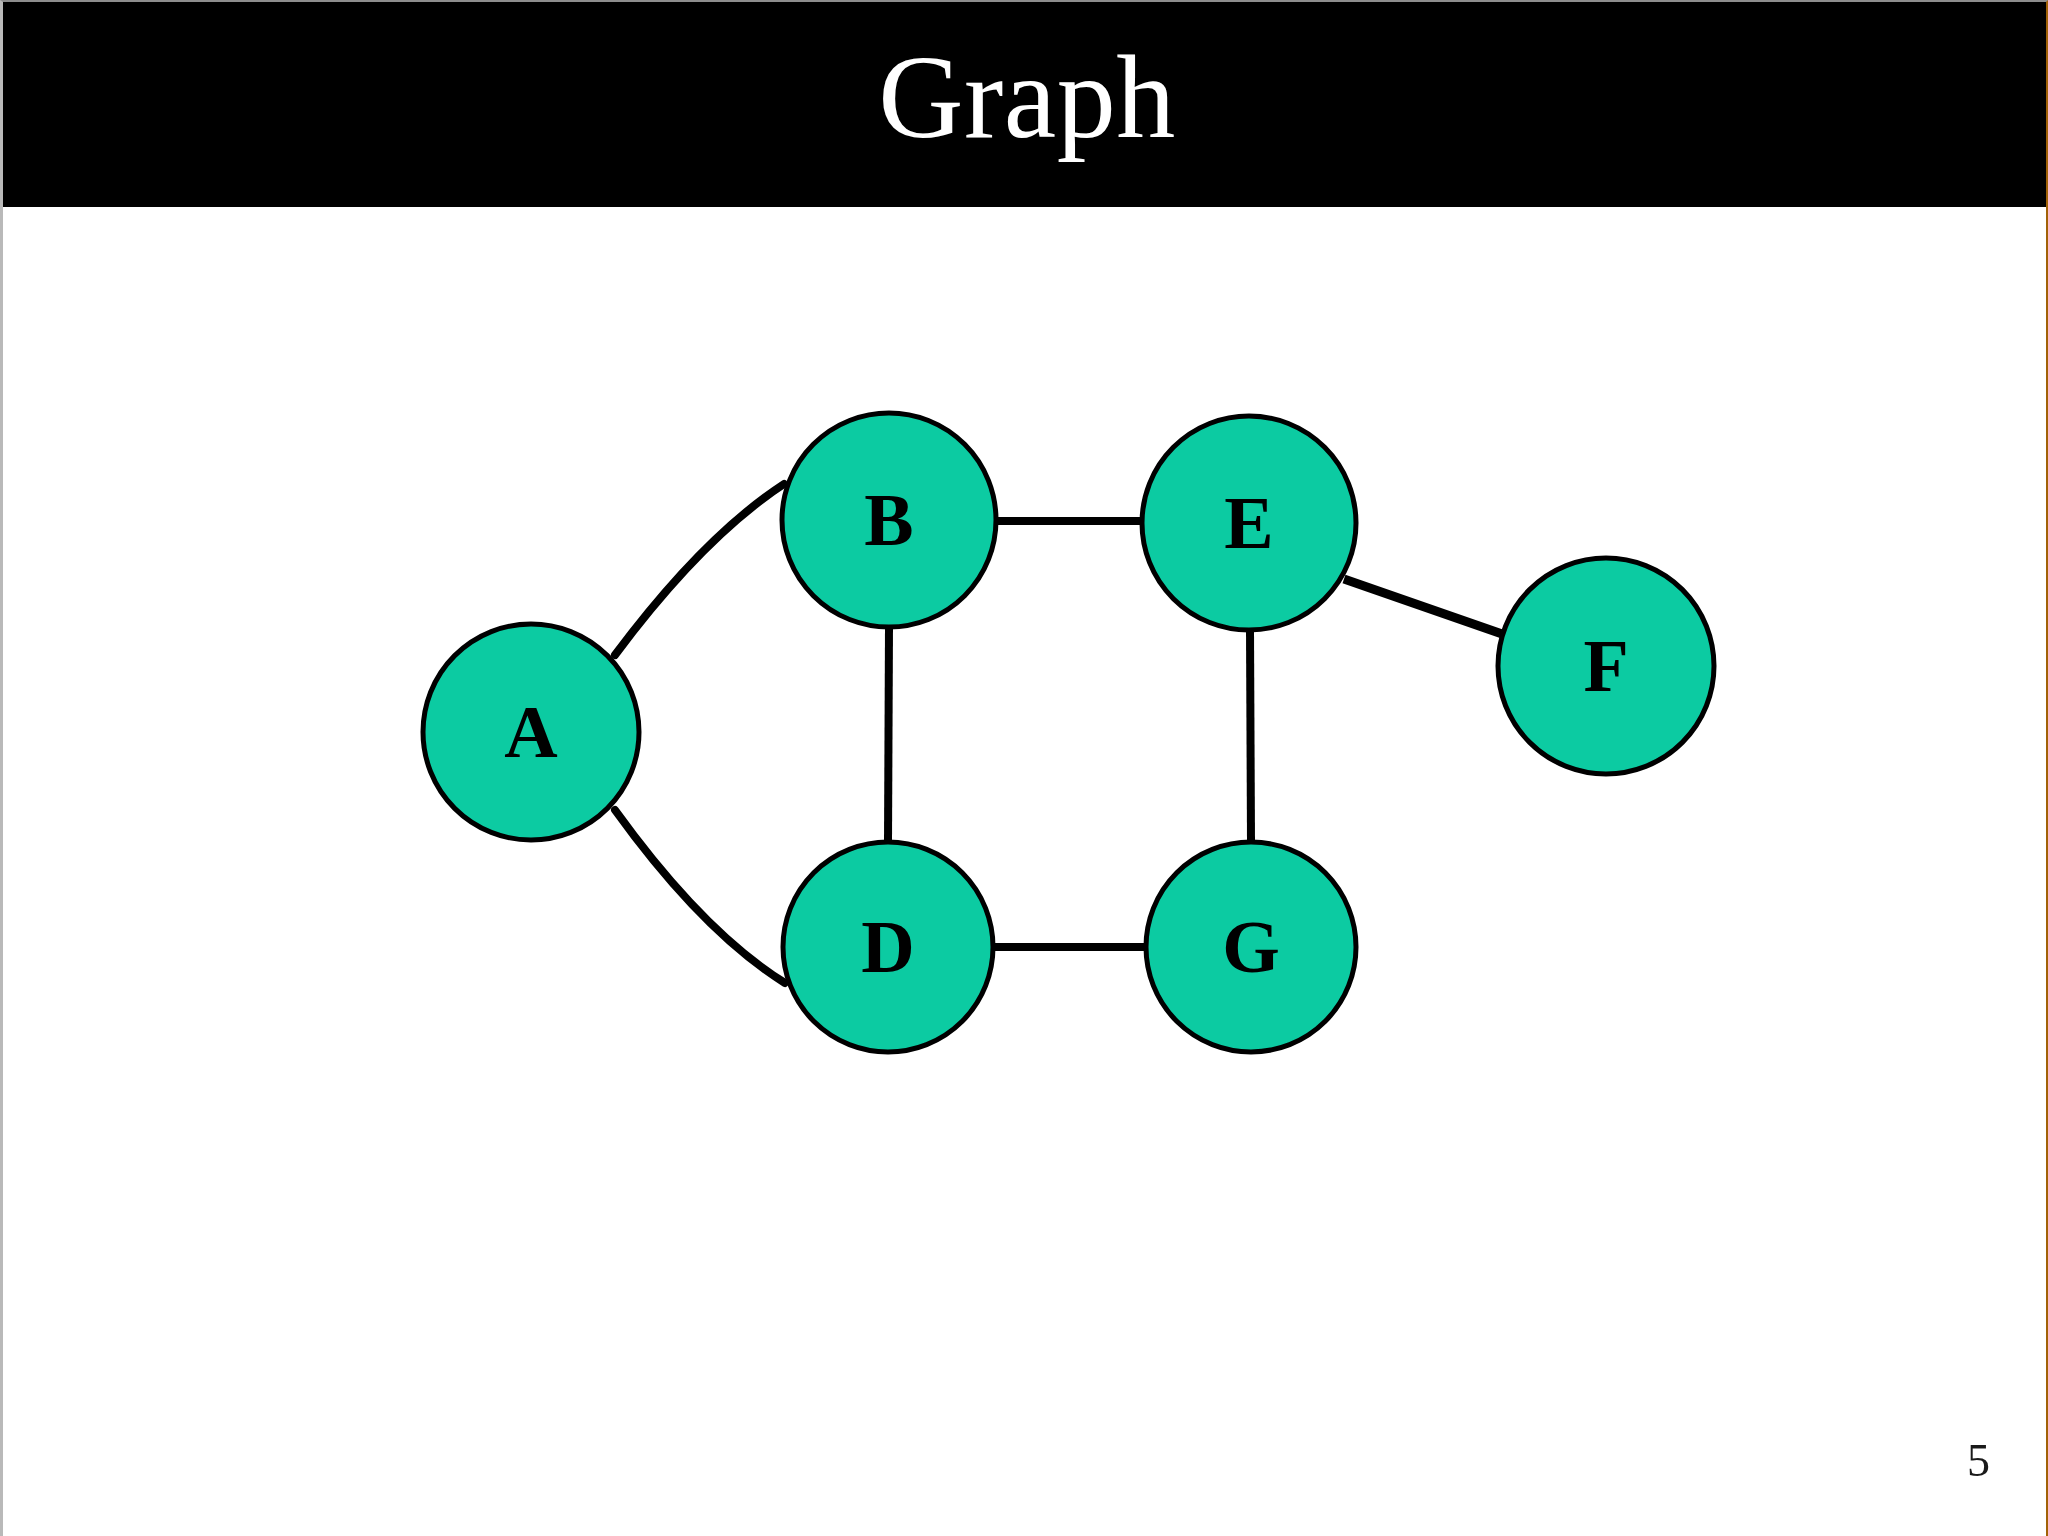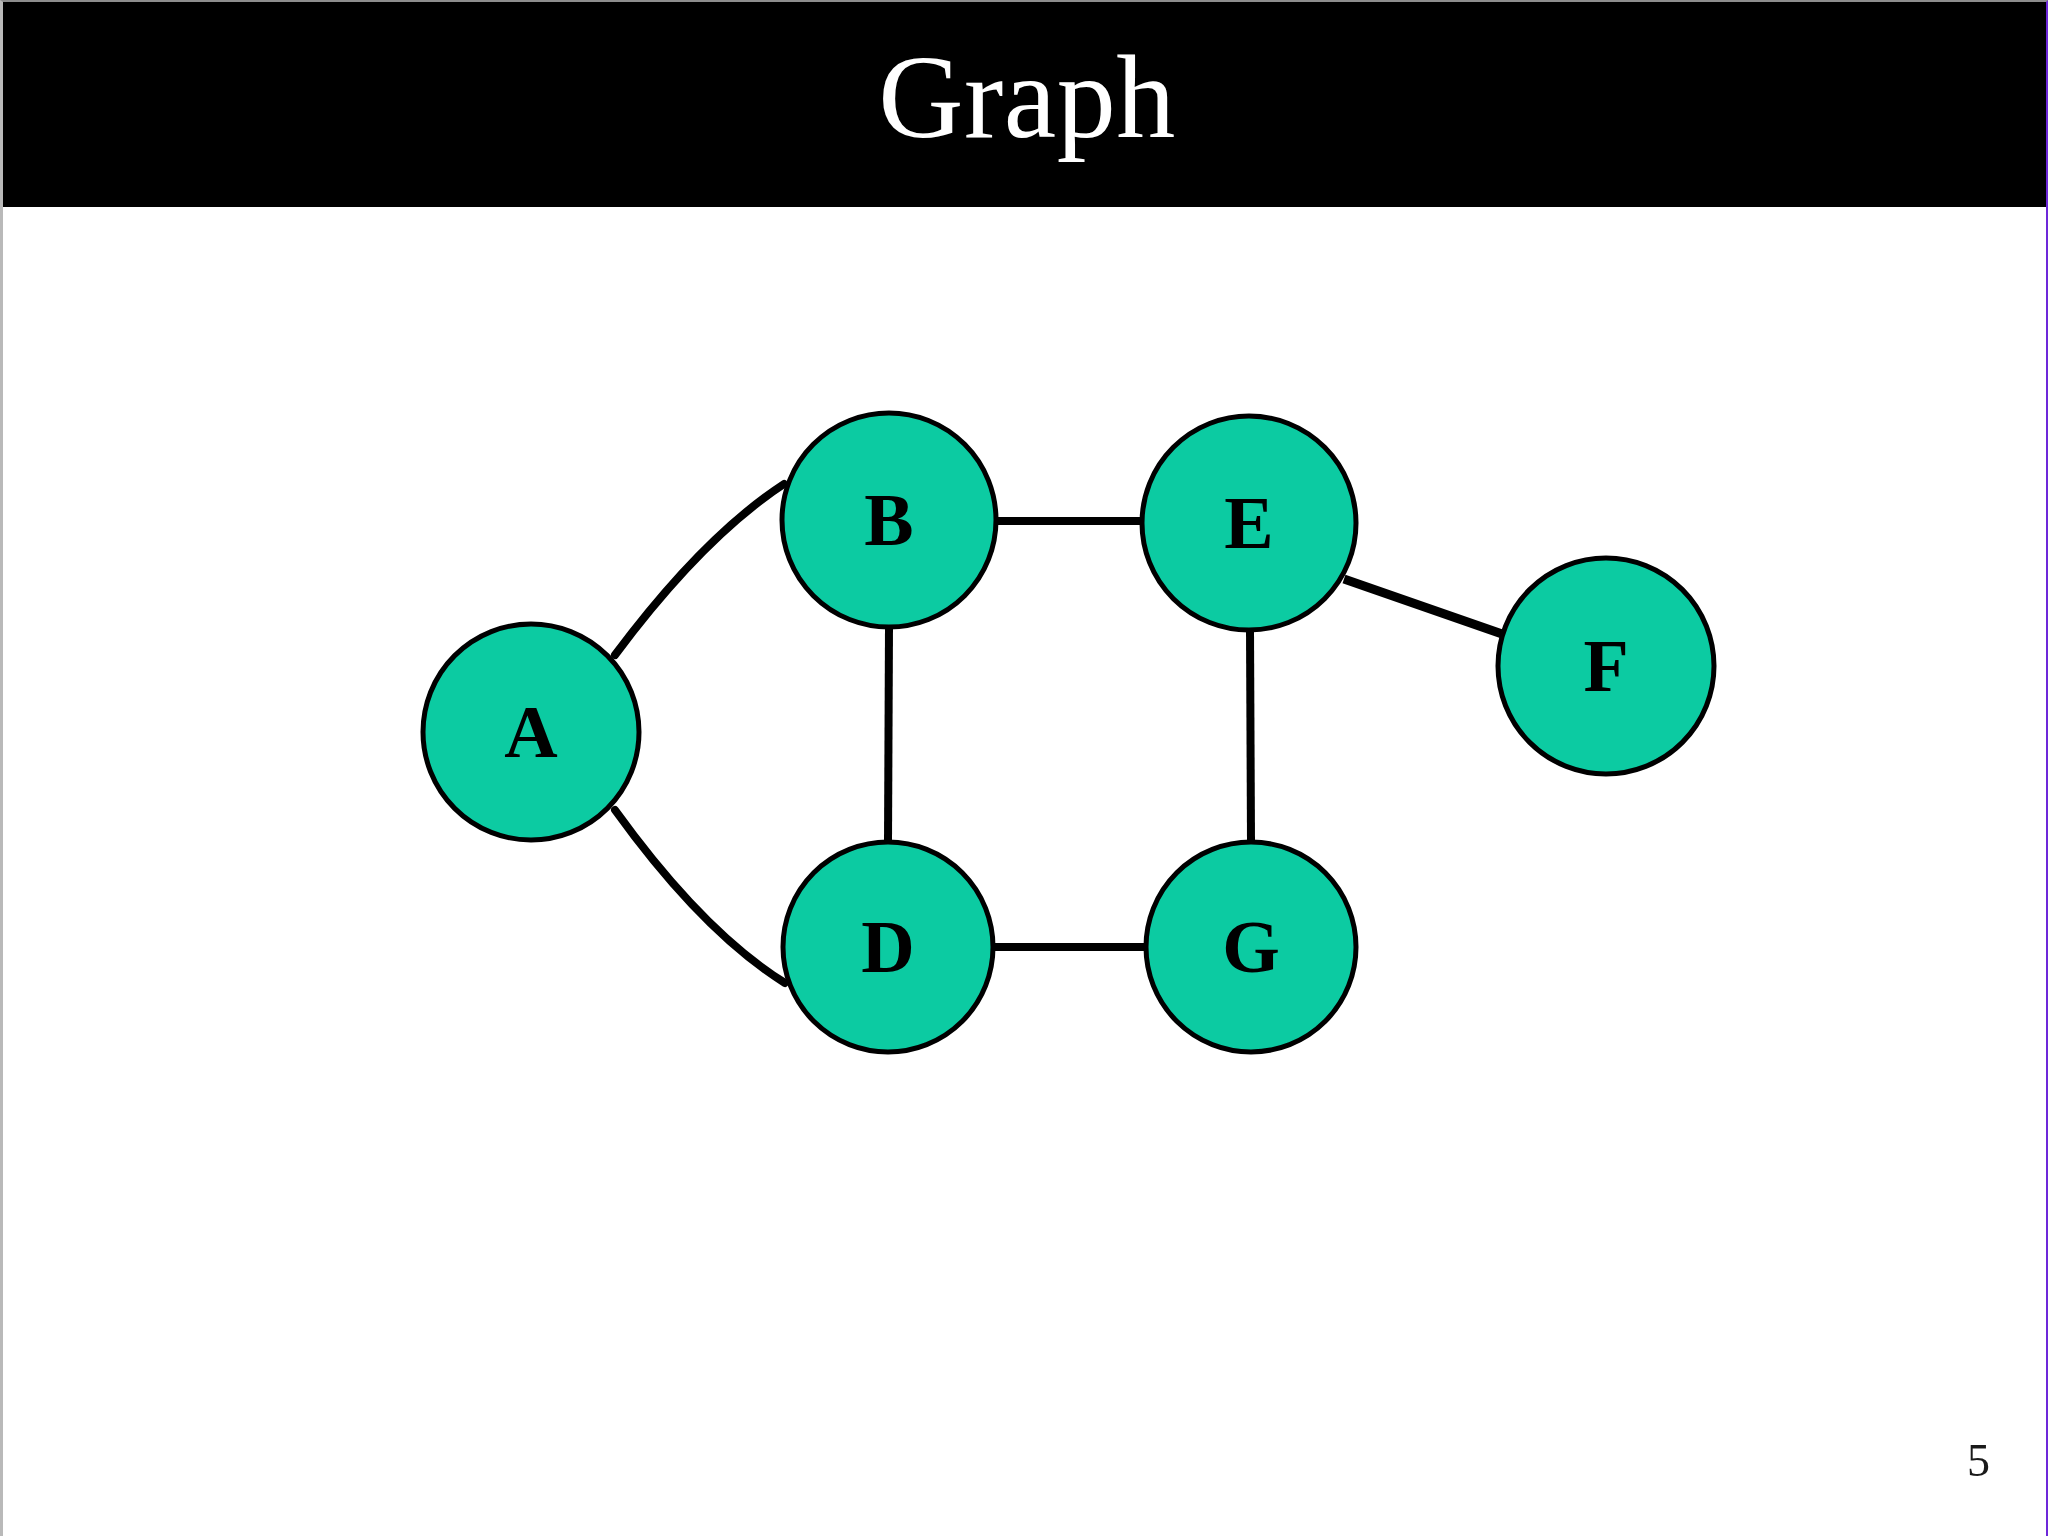--- a/index.html
+++ b/index.html
@@ -10,21 +10,21 @@
   #slide {
     position: relative;
     width: 2048px;
     height: 1536px;
     background: #ffffff;
     overflow: hidden;
     font-family: "Liberation Serif", "DejaVu Serif", serif;
     box-sizing: border-box;
     border-left: 3px solid #b9b9b9;
     border-top: 2px solid #8d8d8d;
-    border-right: 2px solid #6d28d9;
+    border-right: 2px solid #a16207;
   }
   #title-bar {
     position: absolute;
     left: 0;
     top: 0;
     width: 2048px;
     height: 205px;
     background: #000000;
     display: flex;
     align-items: center;

